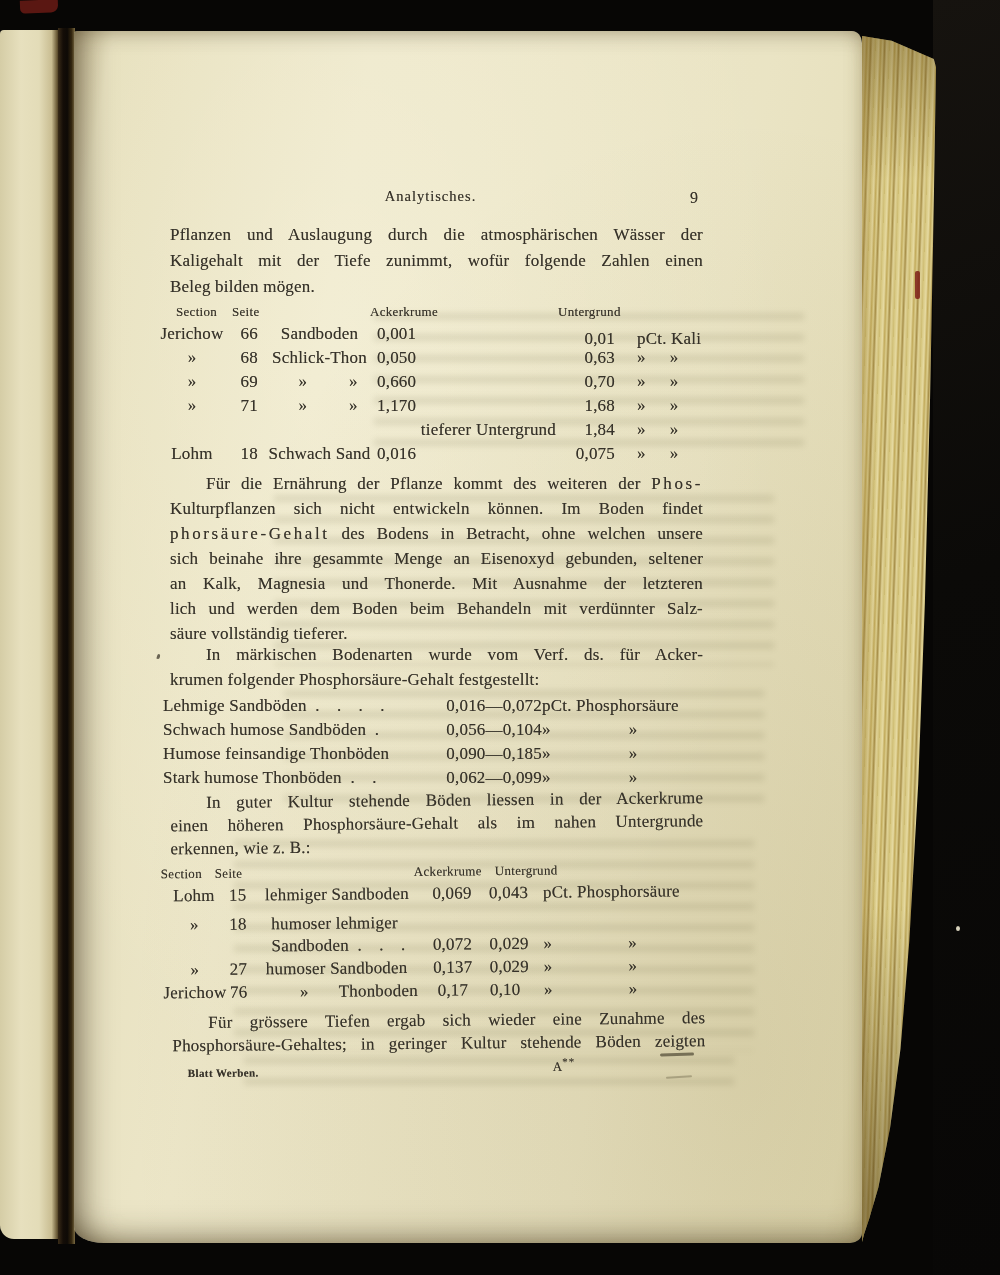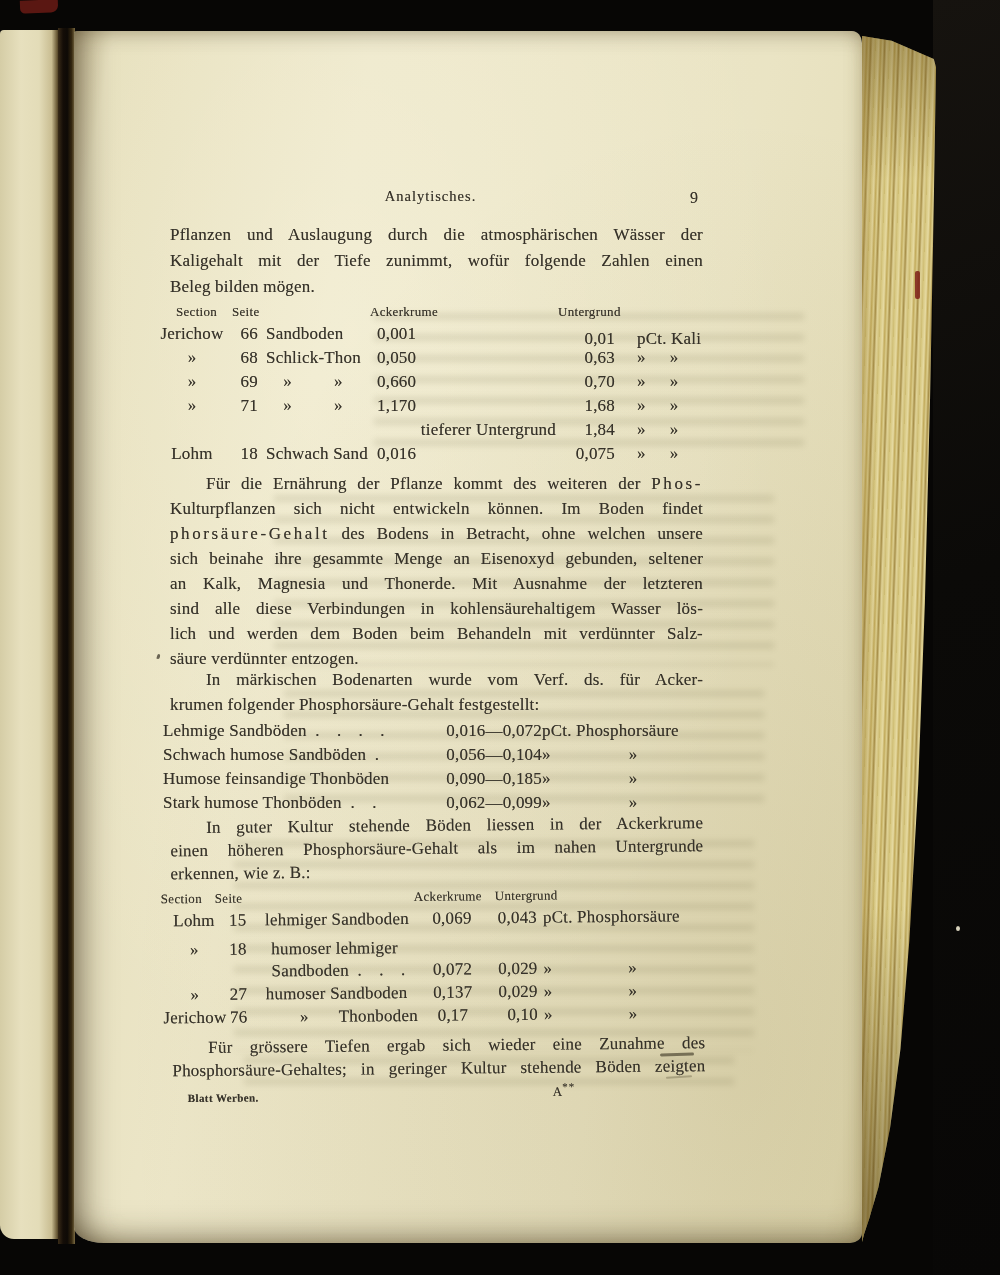--- a/index.html
+++ b/index.html
@@ -63,21 +63,21 @@
   .para4{margin-top:1px;line-height:23px;}
   .para5{margin-top:6px;line-height:23px;}
   
   .t1{margin-top:2px;}
   .thead{position:relative;height:20px;font-size:13px;letter-spacing:.3px;}
   .thead span{position:absolute;top:2px;}
   .t1 .h-sec{left:18px;} .t1 .h-seite{left:74px;} .t1 .h-acker{left:212px;} .t1 .h-unter{left:400px;}
   .t1row{display:grid;grid-template-columns:68px 34px 113px 65px 120px 57px 1fr;height:24px;line-height:24px;}
   .c-sec{text-align:center;}
   .c-seite{text-align:right;padding-right:2px;}
-  .c-soil{text-align:left;padding-left:6px;white-space:nowrap;}
+  .c-soil{text-align:center;padding-left:6px;white-space:nowrap;}
   .c-acker{text-align:left;padding-left:4px;}
   .c-unter{text-align:right;}
   .c-unit{text-align:left;padding-left:22px;white-space:nowrap;}
   .c-wide{grid-column:3/6;text-align:right;padding-right:2px;}
   .d2:not(:empty){margin-left:42px;}
   .t1 .u2:not(:empty){margin-left:24px;}
   .dn{display:inline-block;transform:translateY(5px);}
   
   .list{margin:2px 0 0 5px;}
   .lrow{display:grid;grid-template-columns:267px 112px 1fr;height:24px;line-height:24px;}
@@ -93,21 +93,21 @@
   .t2row{display:grid;grid-template-columns:70px 32px 166px 50px 12px 48px 1fr;line-height:22px;}
   .r1{height:26px;line-height:24px;}
   .r2a{height:22px;margin-top:4px;}
   .r2b{height:23px;}
   .r3{height:22px;}
   .r4{height:24px;line-height:24px;}
   .c2-sec{text-align:center;}
   .c2-seite{text-align:left;}
   .c2-desc{text-align:left;padding-left:4px;white-space:nowrap;}
   .c2-acker{text-align:center;}
-  .c2-unter{text-align:right;}
+  .c2-unter{}
   .c2-unit{text-align:left;padding-left:6px;white-space:nowrap;}
   .t2 .u2:not(:empty){margin-left:76px;}
   .ind-desc{padding-left:10px;}
   .dit1{margin-left:34px;} .dit2{margin-left:30px;}
   
   .footer{position:relative;margin-top:8px;height:18px;}
   .blatt{position:absolute;left:27px;top:2px;font-size:11px;font-weight:bold;letter-spacing:.4px;}
   .sig{position:absolute;left:392px;top:-6px;font-size:13px;}
   .sig sup{font-size:11px;letter-spacing:1px;}
   
@@ -202,23 +202,22 @@
         <span class="c-unit"><span>»</span><span class="u2">»</span></span>
       </div>
     </div>
 
     <div class="para para2">
       <div class="jline ind"><span>Für die Ernährung der Pflanze kommt des weiteren der </span><span class="sperr">Phos-</span></div>
       <div class="jline">Kulturpflanzen sich nicht entwickeln können. Im Boden findet</div>
       <div class="jline"><span class="sperr">phorsäure-Gehalt</span><span> des Bodens in Betracht, ohne welchen unsere</span></div>
       <div class="jline">sich beinahe ihre gesammte Menge an Eisenoxyd gebunden, seltener</div>
       <div class="jline">an Kalk, Magnesia und Thonerde. Mit Ausnahme der letzteren</div>
-      <div class="jline">sind alle diese Verbindungen in kohlensäurehaltigem Wasser lös-</div>
       <div class="jline">lich und werden dem Boden beim Behandeln mit verdünnter Salz-</div>
-      <div class="lline">säure verdünnter entzogen.</div>
+      <div class="lline">säure vollständig tieferer.</div>
     </div>
 
     <div class="para para3">
       <div class="jline ind">In märkischen Bodenarten wurde vom Verf. ds. für Acker-</div>
       <div class="lline">krumen folgender Phosphorsäure-Gehalt festgestellt:</div>
     </div>
 
     <div class="list">
       <div class="lrow">
         <span class="l-label">Lehmige Sandböden . . . .</span>

